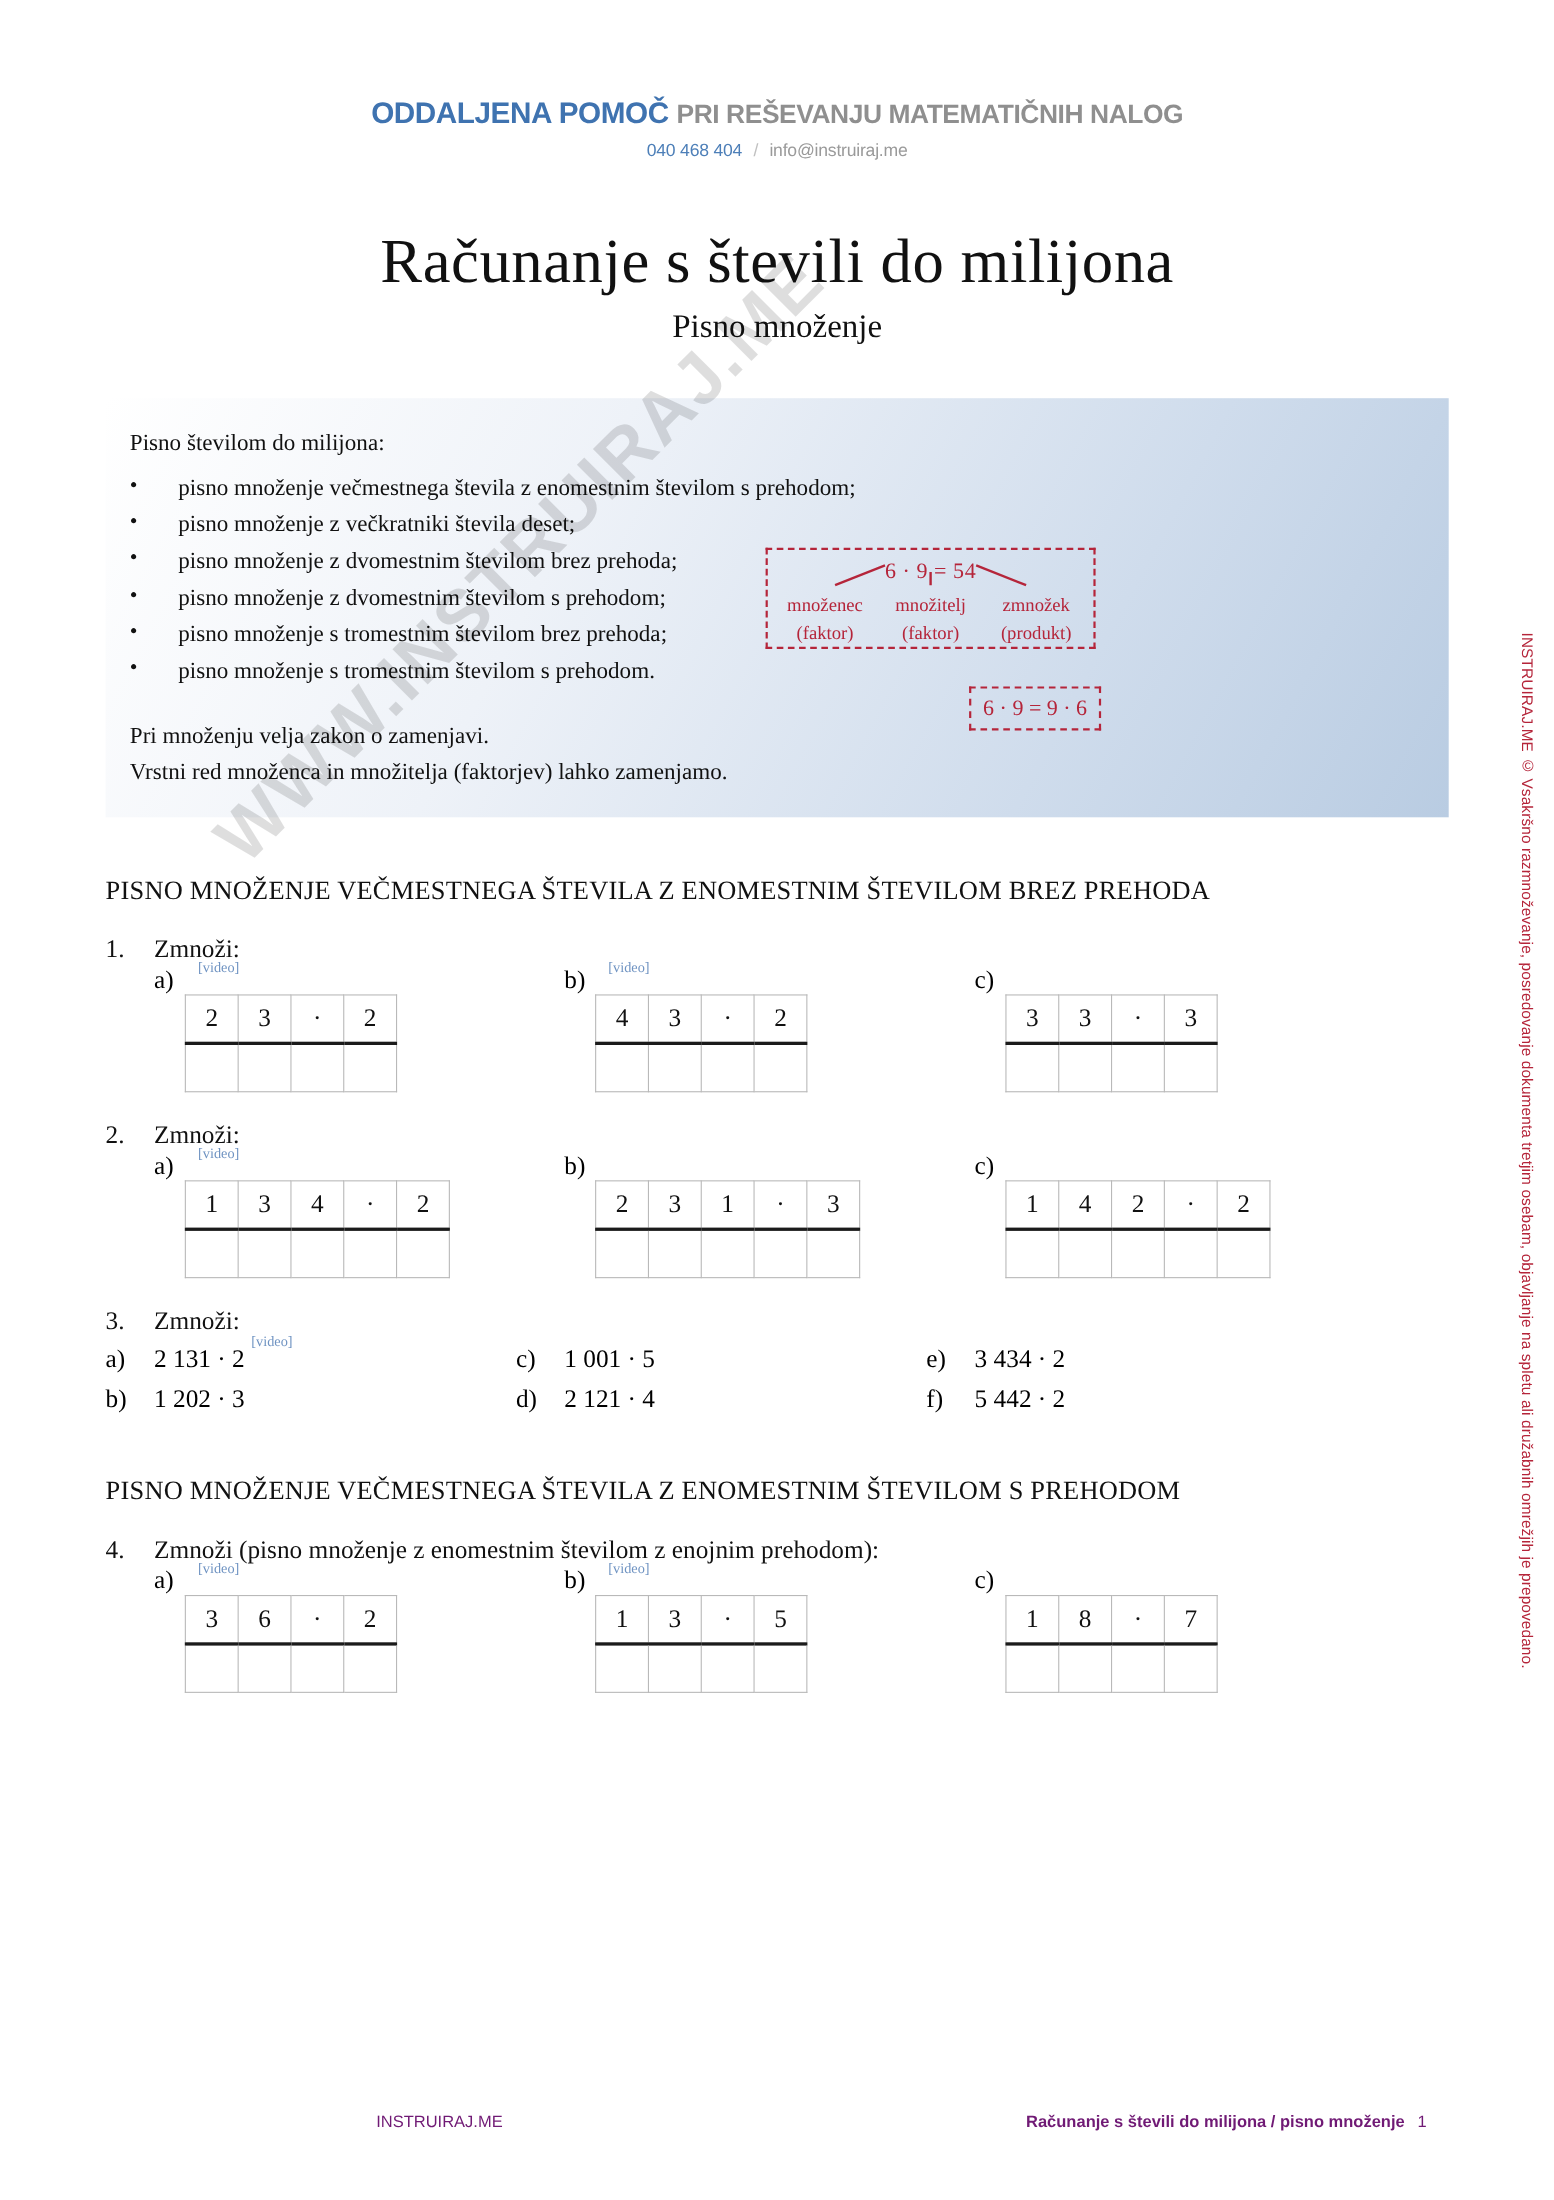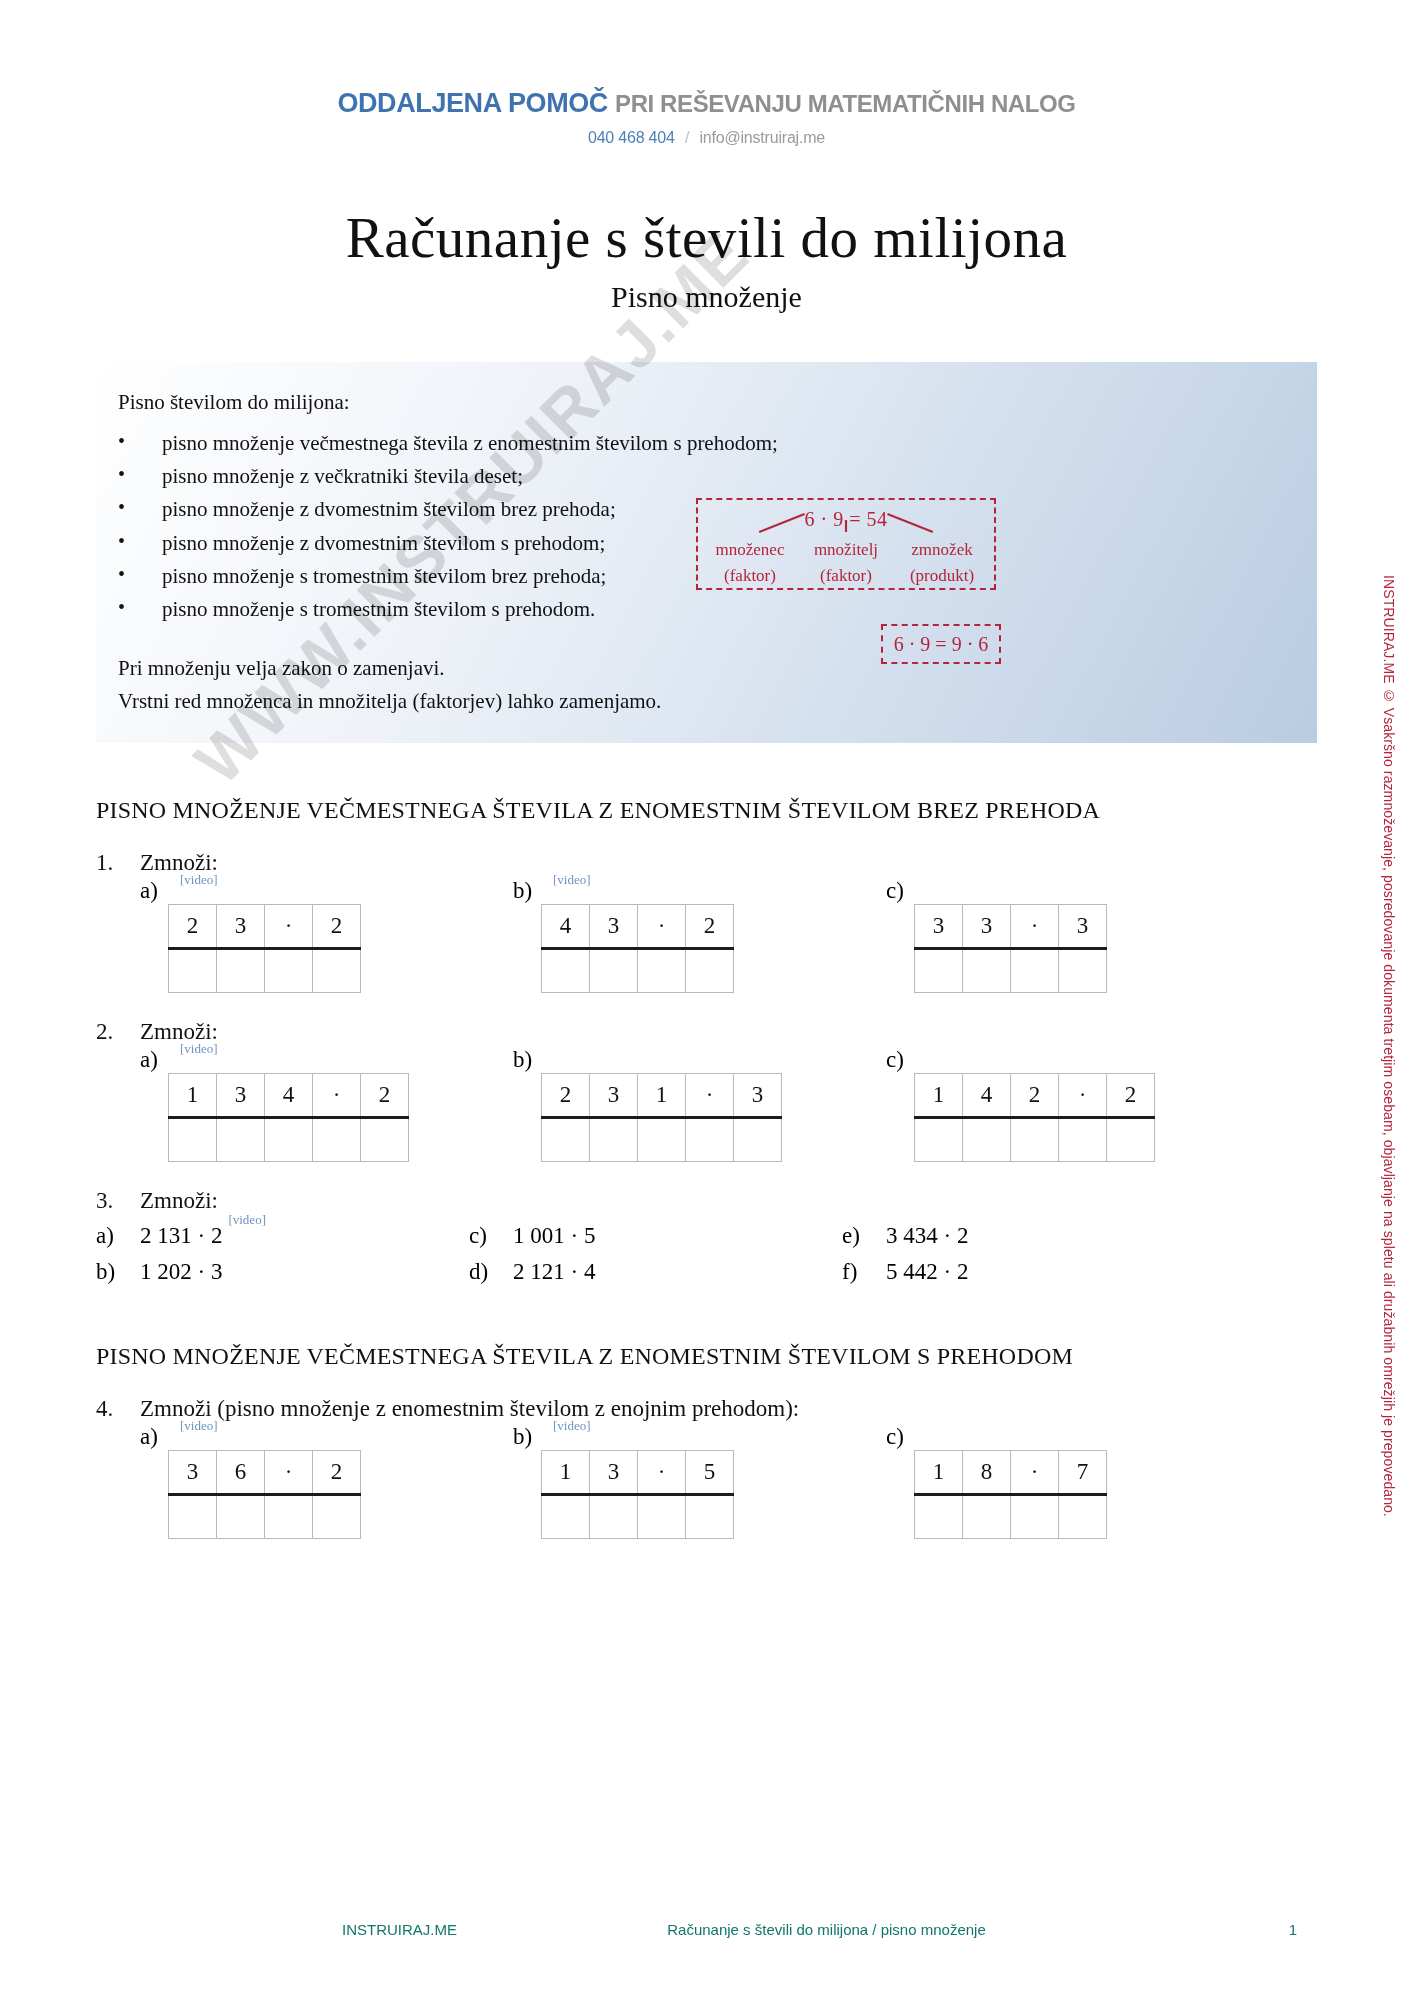--- a/index.html
+++ b/index.html
@@ -195,26 +195,26 @@
     letter-spacing:0.1px;
   }
 
   
   .footer{
     position:absolute;
     left:96px; right:96px; bottom:62px;
     border-top:0;
     font-family:"Liberation Sans", sans-serif;
     font-size:15px;
-    color:#0f766e;
+    color:#701a75;
     display:flex;
     align-items:center;
   }
   .footer-brand{ width:160px; padding-left:246px; }
-  .footer-center{ flex:1; text-align:center; padding-left:34px; }
+  .footer-center{ flex:1; text-align:right; padding-left:34px;font-weight:bold; }
   .footer-page{ width:40px; text-align:right; padding-right:20px; }
 </style>
 </head>
 <body>
 
 <div class="brand-head">
   <div class="brand-line">
     <span class="brand-strong">ODDALJENA POMOČ</span>
     <span class="brand-rest">PRI REŠEVANJU MATEMATIČNIH NALOG</span>
   </div>

